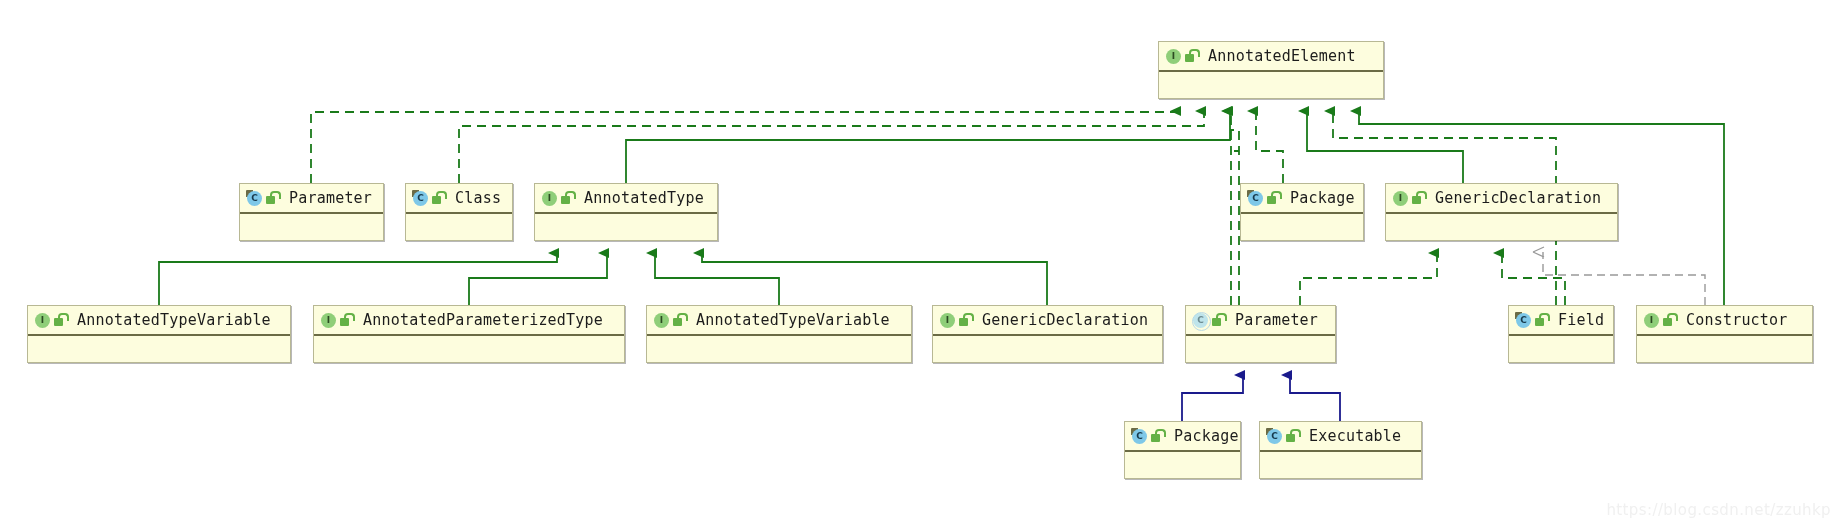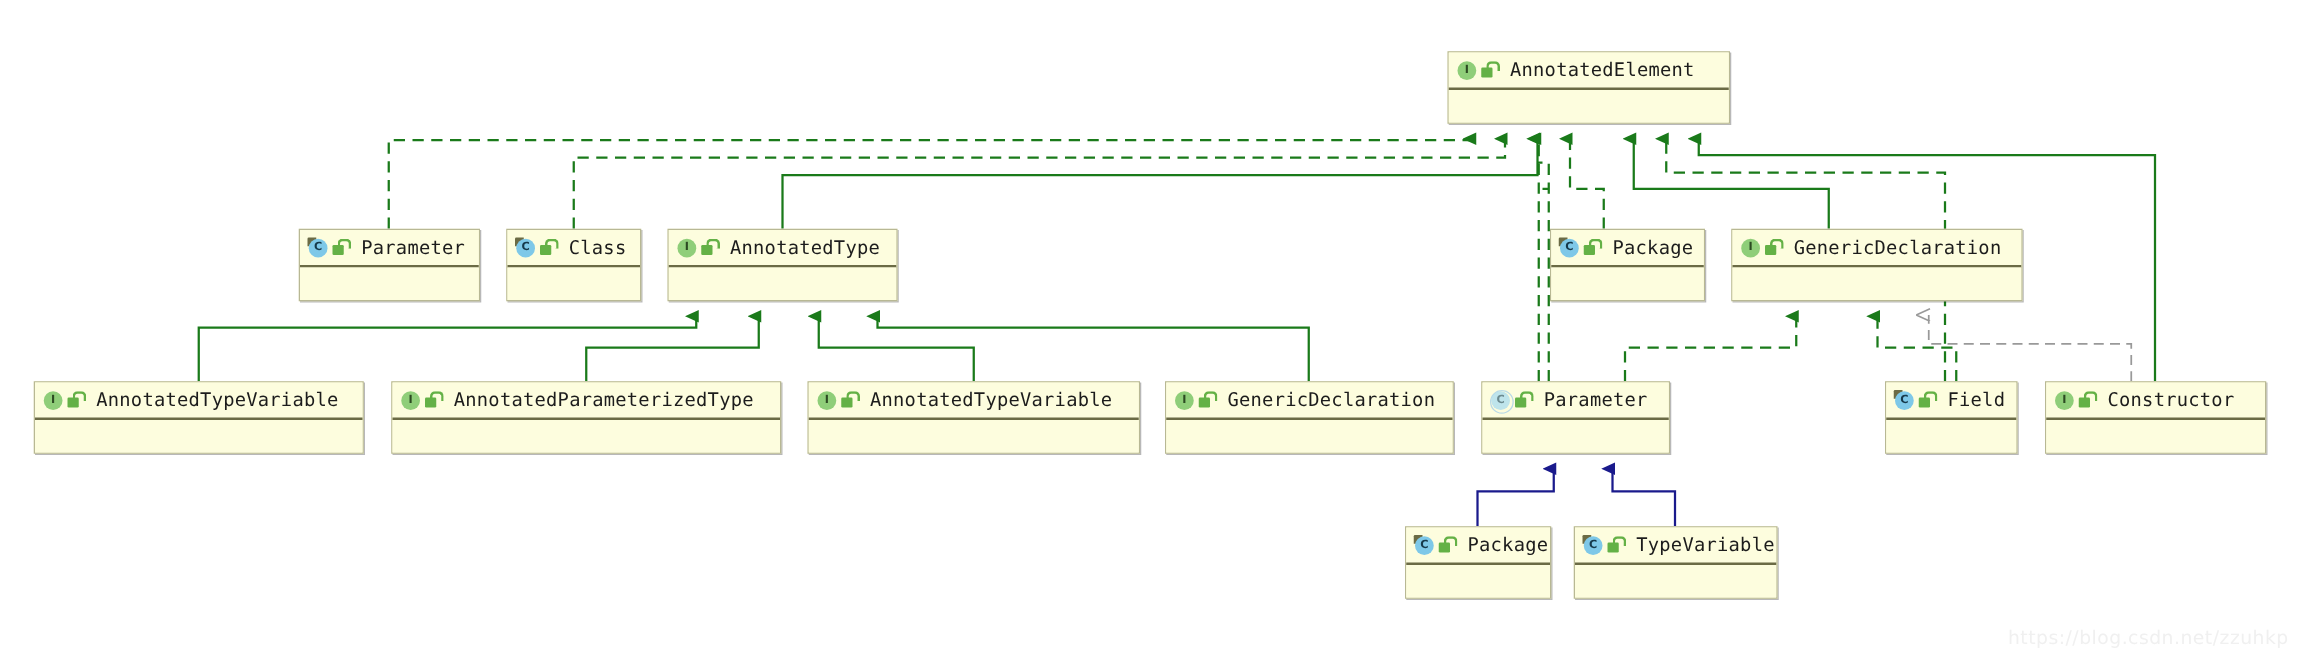--- a/index.html
+++ b/index.html
@@ -405,20 +405,20 @@
   <div class="node" style="left:1259px; top:421px; width:163px;">
     <div class="node-header">
       <span class="st-icon st-class">
           <span class="corner"></span>
           <span class="disc">C</span>
         </span>
       <span class="lock-icon">
           <span class="shackle"></span>
           <span class="body"></span>
         </span>
-      <span class="node-title">TypeVariable</span>
+      <span class="node-title">Executable</span>
     </div>
     <div class="node-body"></div>
   </div>
 
   <div class="watermark">https://blog.csdn.net/zzuhkp</div>
 
 </div>
 
 </body></html>

